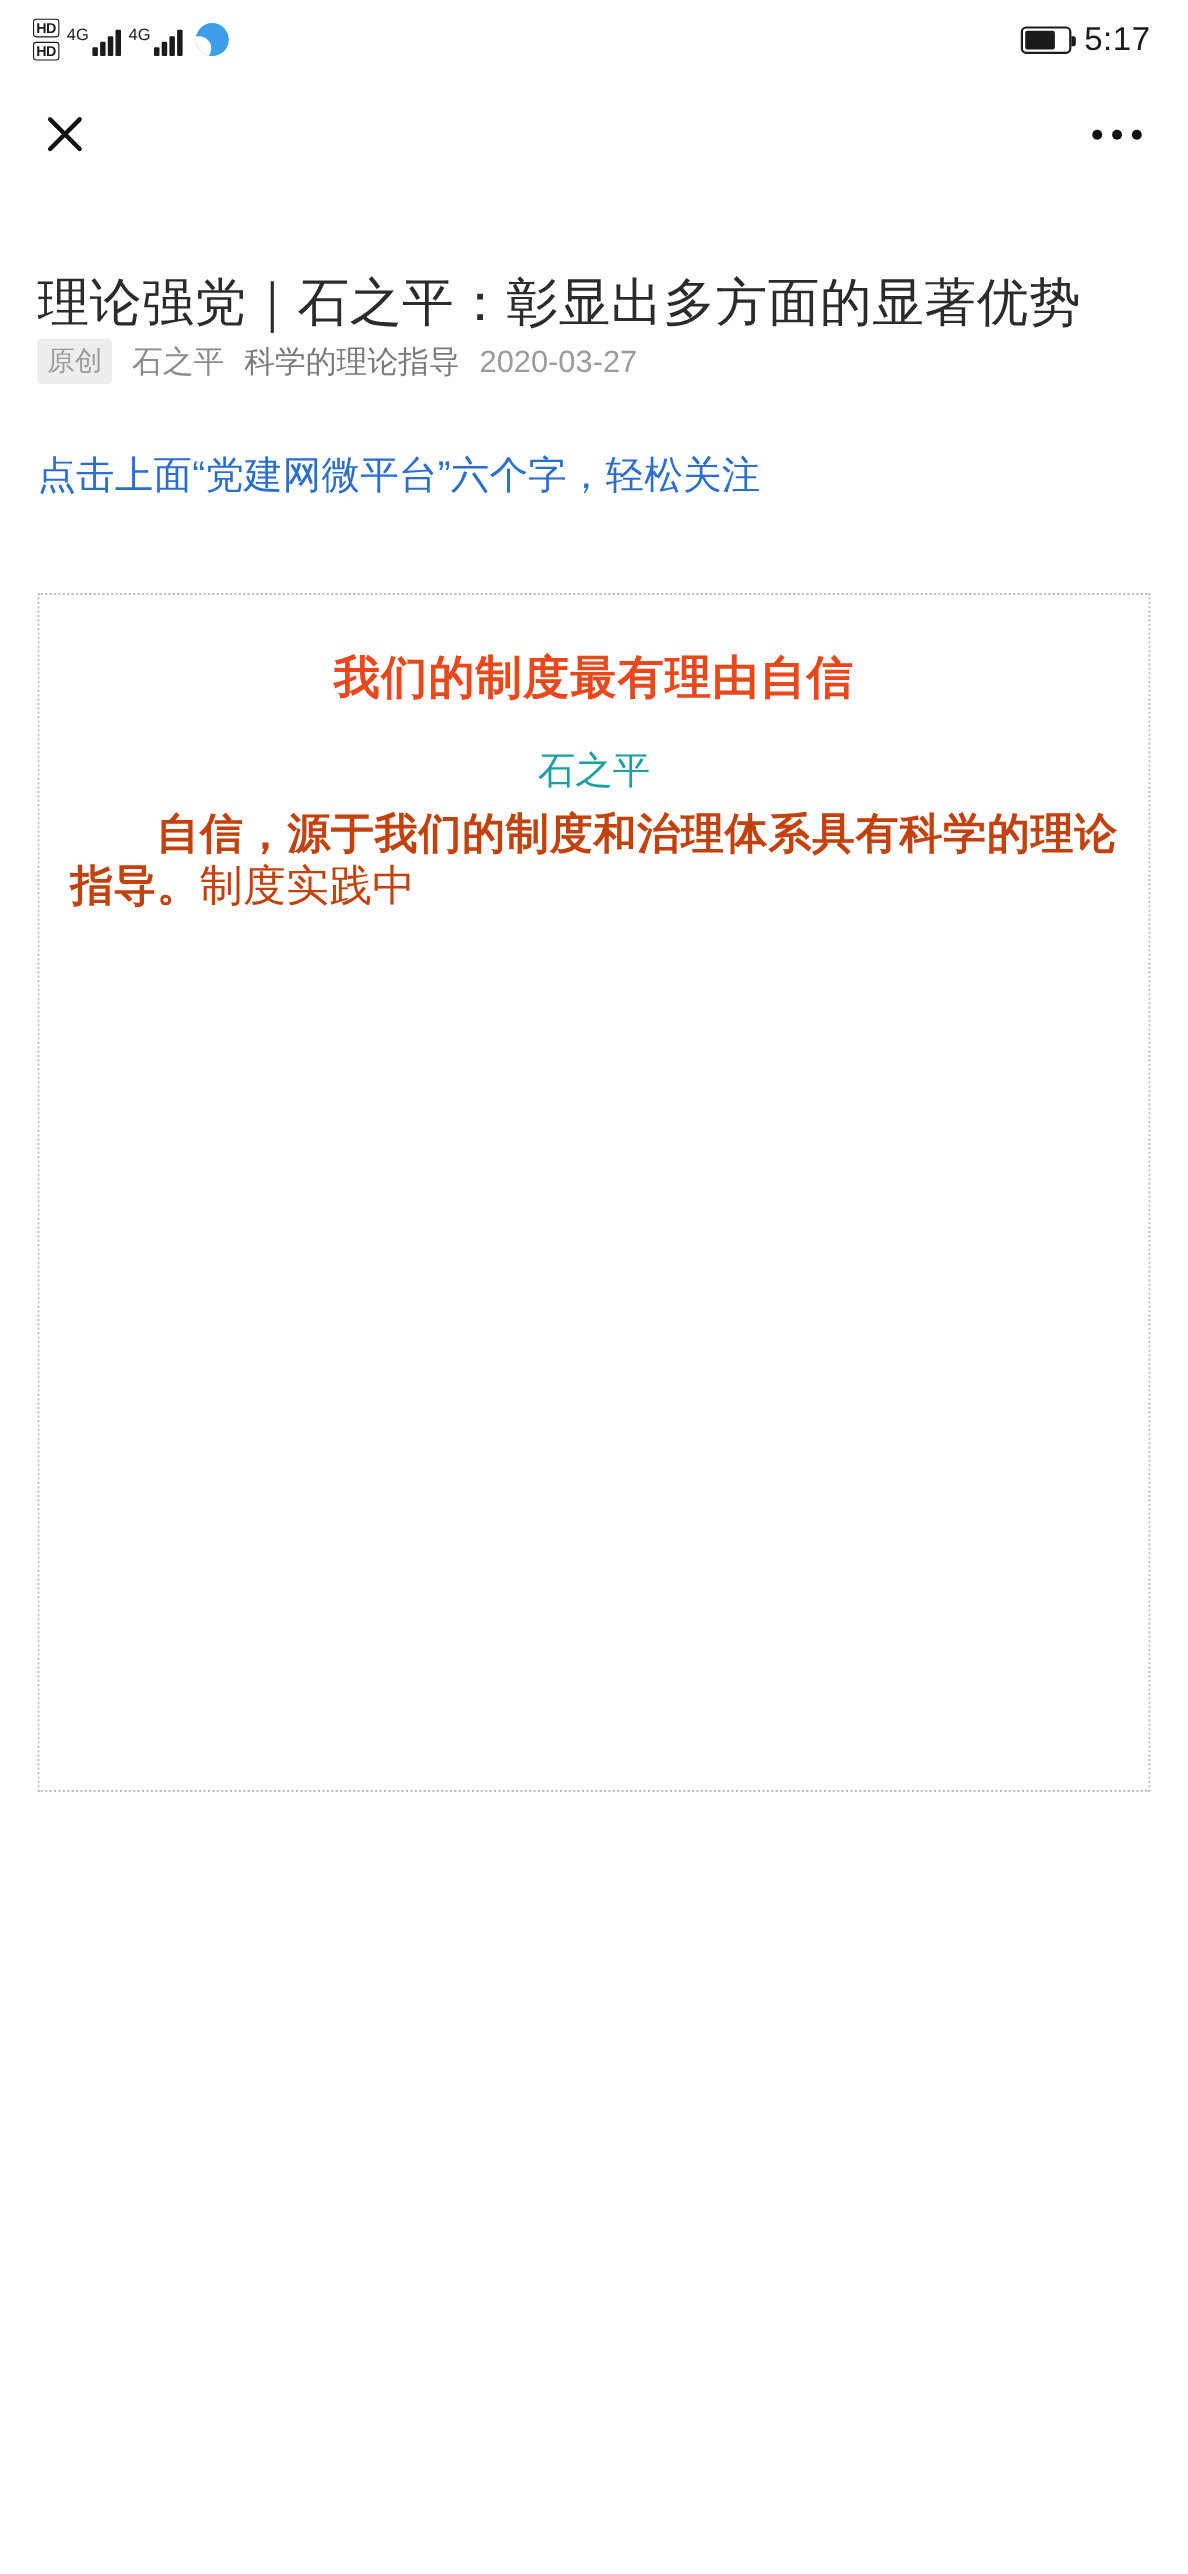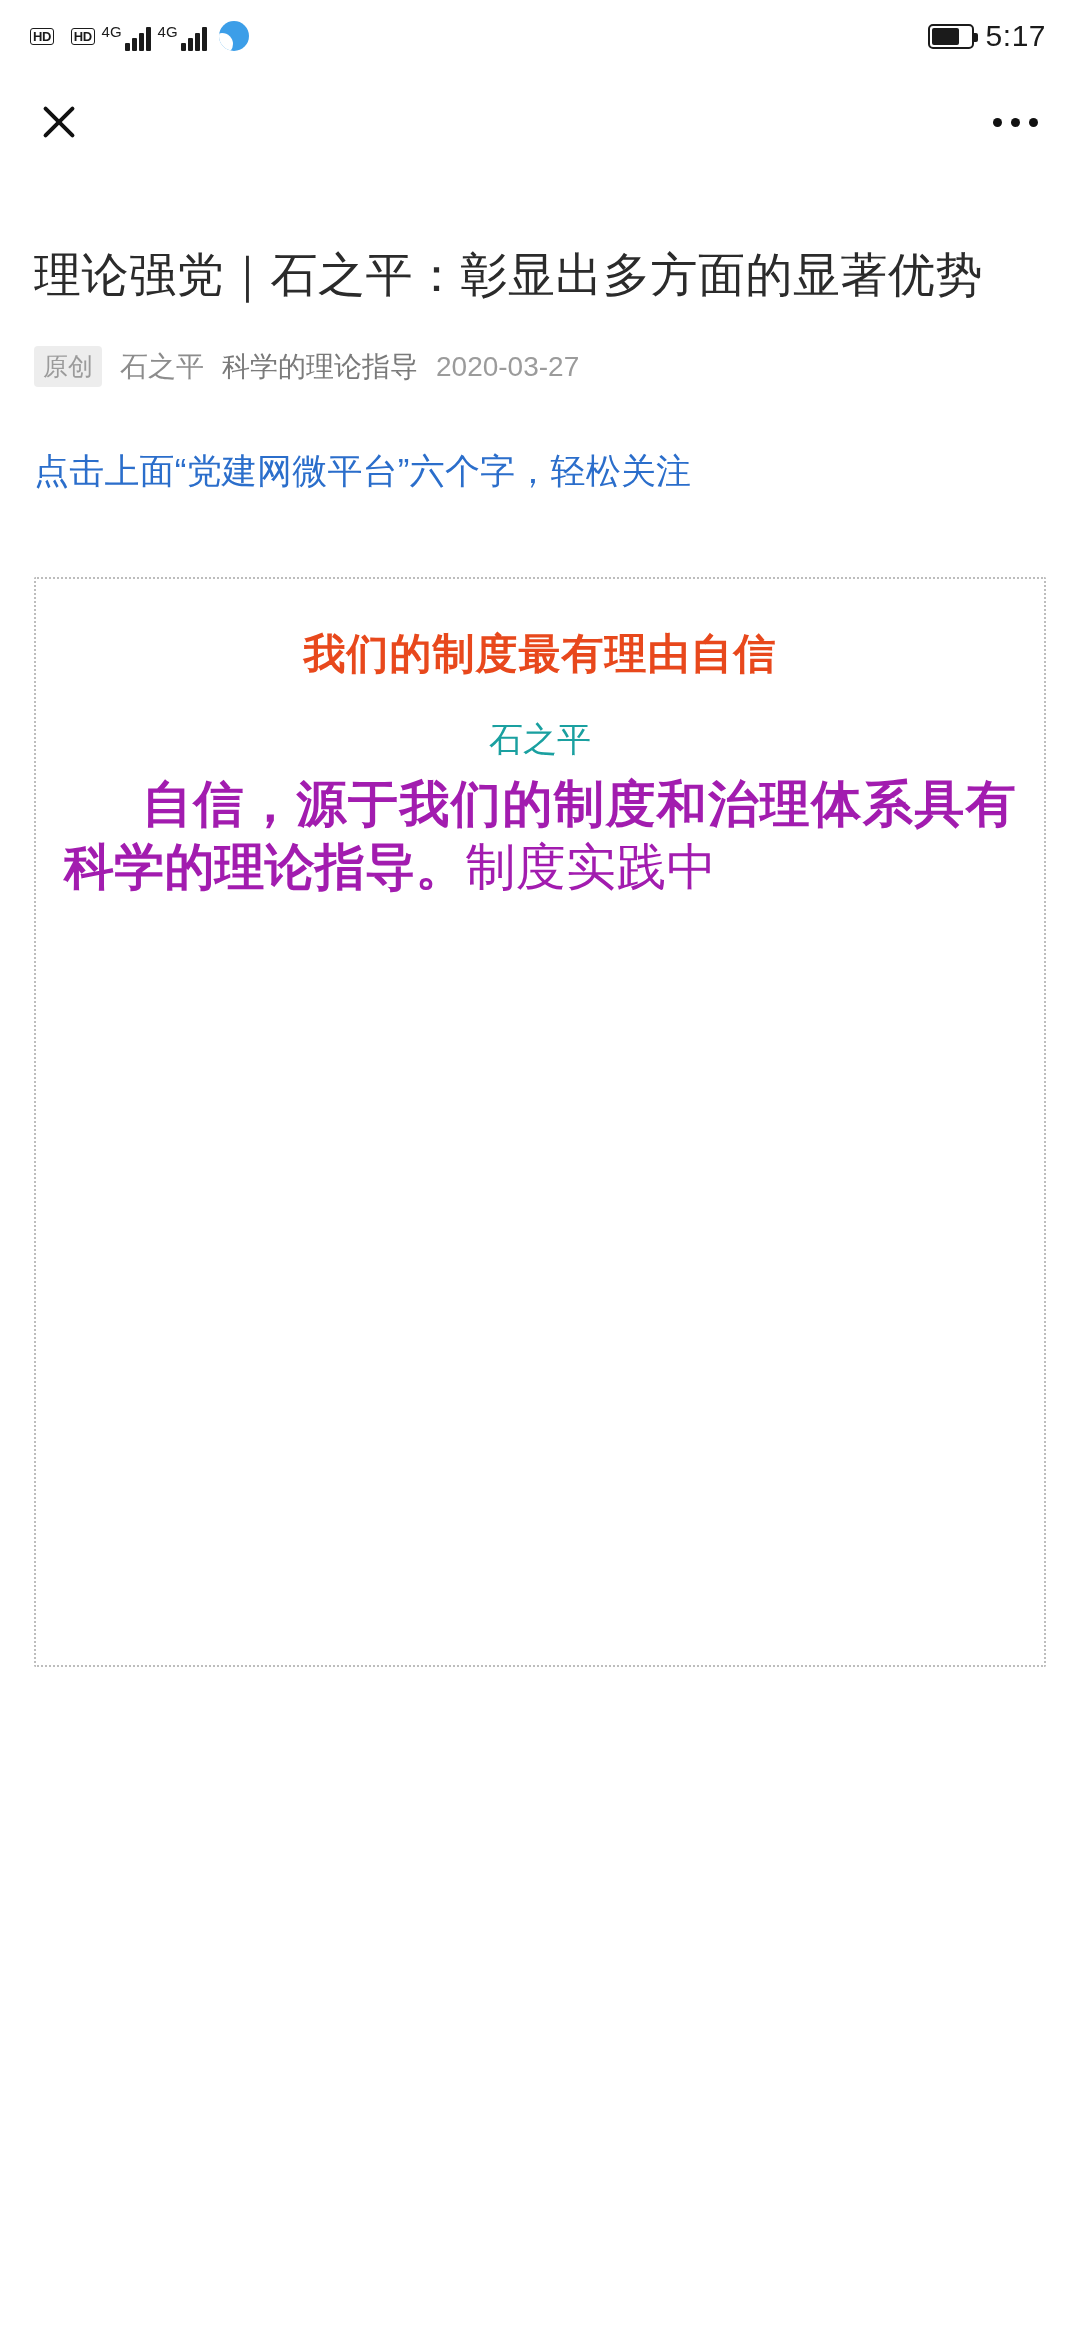--- a/index.html
+++ b/index.html
@@ -25,22 +25,23 @@
     justify-content: space-between;
     padding: 0 34px 0 30px;
   }
   .status-left {
     display: flex;
     align-items: center;
     gap: 7px;
   }
   .hd-stack {
     display: flex;
+    flex-direction: column;
     justify-content: flex-end;
-    gap: 17px;
+    gap: 4px;
   }
   .hd-badge {
     font-size: 13px;
     line-height: 15px;
     font-weight: bold;
     color: #1b1b1b;
     border: 1px solid #1b1b1b;
     border-radius: 3px;
     padding: 0 2px;
     letter-spacing: -0.5px;
@@ -174,21 +175,20 @@
   }
   .article-title {
     font-size: 47px;
     line-height: 66px;
     color: #2b2b2b;
     font-weight: 400;
     margin-top: 70px;
     letter-spacing: 0.5px;
   }
   .meta-row {
-    margin-top: 38px;
     display: flex;
     align-items: center;
     gap: 18px;
     flex-wrap: nowrap;
   }
   .original-tag {
     background: #ededed;
     color: #9b9b9b;
     font-size: 25px;
     line-height: 25px;
@@ -243,23 +243,23 @@
     margin-top: 52px;
     font-size: 39px;
     line-height: 63px;
     color: #2a2a2a;
     text-indent: 78px;
     text-align: justify;
     letter-spacing: 0.2px;
   }
   .box-para-2 {
     margin-top: 10px;
-    font-size: 50px;
-    line-height: 63px;
-    color: #a21caf;
+    font-size: 39px;
+    line-height: 47px;
+    color: #c2410c;
     text-indent: 78px;
     text-align: justify;
     letter-spacing: 0.2px;
   }
   .box-para-2 b { font-weight: bold; }
 </style>
 </head>
 <body>
 
 <div class="screen">

